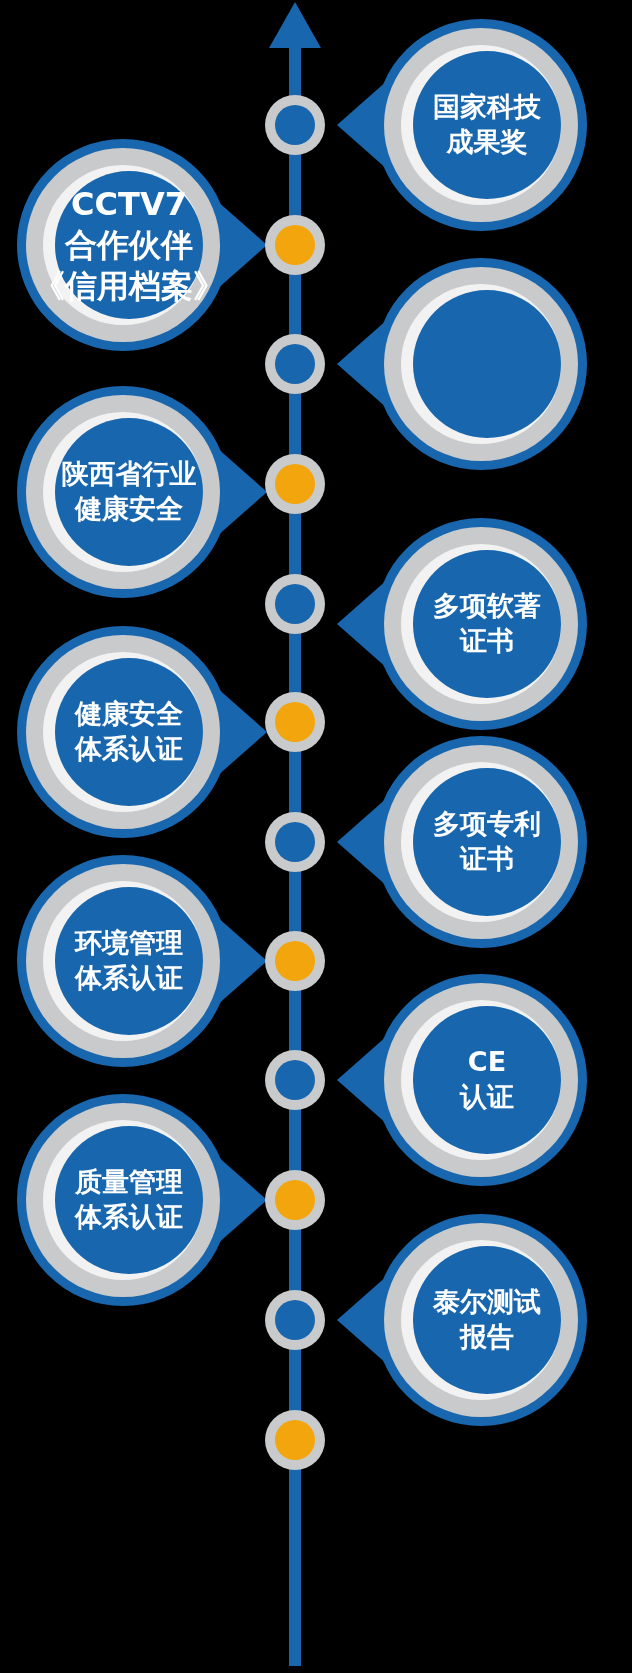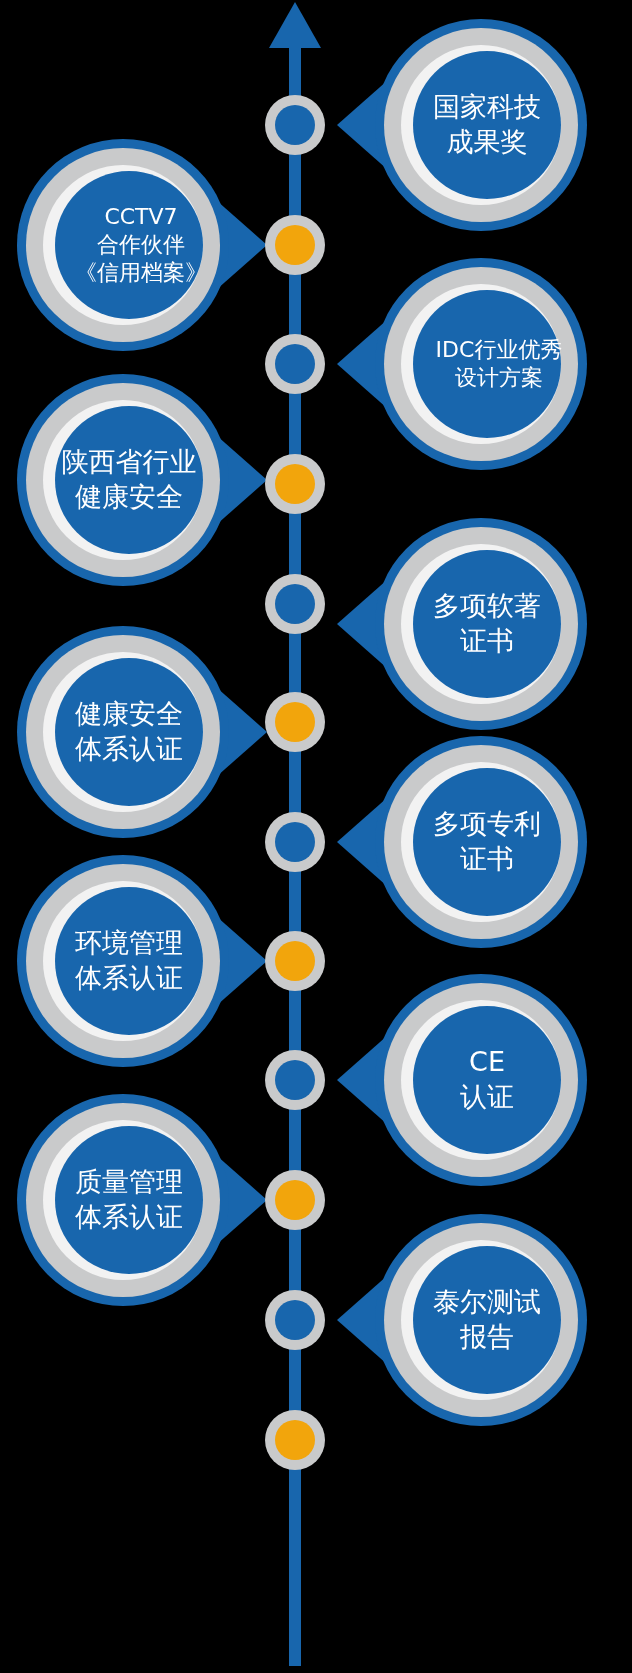--- a/index.html
+++ b/index.html
@@ -11,27 +11,27 @@
   .axis-line { position:absolute; left:289px; top:36px; width:12px; height:1630px; background:#1866ad; }
   .axis-arrow { position:absolute; left:267px; top:0; width:56px; height:50px; }
   .node { position:absolute; left:263px; width:64px; height:64px; }
   .node svg { width:100%; height:100%; display:block; }
   .balloon { position:absolute; width:255px; height:230px; }
   .balloon.right { left:335px; }
   .balloon.left  { left:14px; }
   .bshape { position:absolute; left:0; top:0; width:255px; height:230px; }
   .blabel {
     position:absolute; top:115px; transform:translate(-50%,-50%);
-    text-align:center; color:#ffffff; font-weight:normal; font-size:27px;
+    text-align:center; color:#ffffff; font-weight:bold; font-size:27px;
     line-height:1.28; white-space:nowrap;
   }
   .balloon.right .blabel { left:152px; }
   .balloon.left  .blabel { left:115px; }
   .blabel span { display:block; }
-  .balloon.small .blabel { font-size:22px;margin-left:12px; }
+  .balloon.small .blabel { font-size:32px; }
 </style>
 </head>
 <body>
 
 <svg width="0" height="0" style="position:absolute" aria-hidden="true">
   <defs>
     <symbol id="sym-balloon-right" viewBox="0 0 255 230">
       <polygon points="2,115 70,55 70,175" fill="#1866ad"></polygon>
       <circle cx="146" cy="115" r="106" fill="#1866ad"></circle>
       <circle cx="146" cy="115" r="97" fill="#c9cacb"></circle>
@@ -77,27 +77,23 @@
       <span>CCTV7</span>
       <span>合作伙伴</span>
       <span>《信用档案》</span>
     </div>
   </div>
 
   <div class="balloon right small" style="top:249px">
     <svg class="bshape" viewBox="0 0 255 230">
         <use href="#sym-balloon-right"></use>
       </svg>
-    <div class="blabel">
-      <span>IDC行业优秀</span>
-      <span>设计方案</span>
-    </div>
-  </div>
-
-  <div class="balloon left" style="top:365px">
+  </div>
+
+  <div class="balloon left" style="top:377px">
     <svg class="bshape" viewBox="0 0 255 230">
         <use href="#sym-balloon-left"></use>
       </svg>
     <div class="blabel">
       <span>陕西省行业</span>
       <span>健康安全</span>
     </div>
   </div>
 
   <div class="balloon right" style="top:509px">

